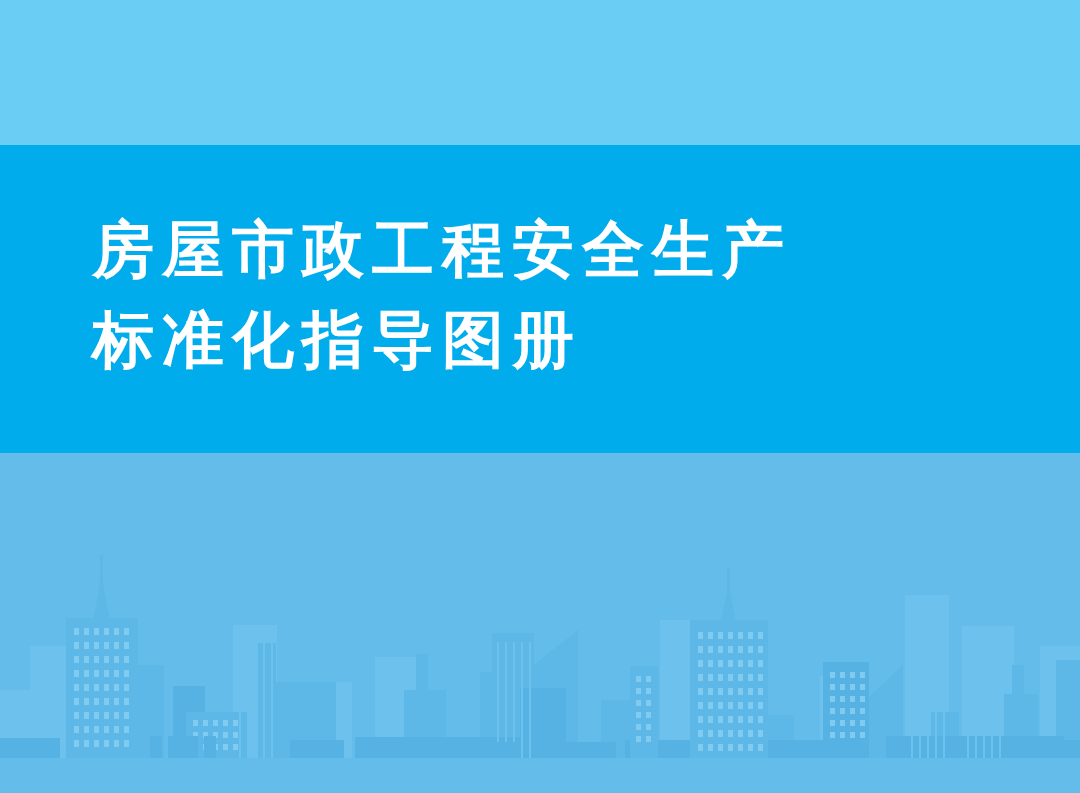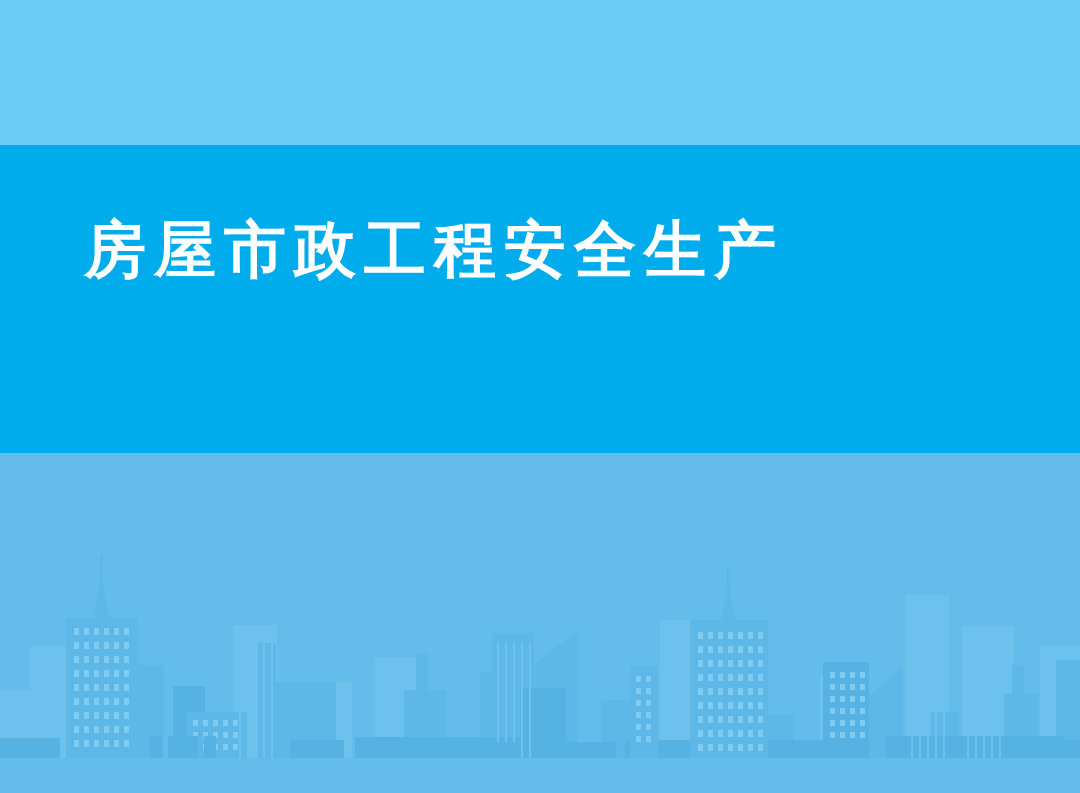--- a/index.html
+++ b/index.html
@@ -45,21 +45,21 @@
     bottom: 0;
     width: 1080px;
     height: 343px;
     pointer-events: none;
   }
   #skyline svg { display: block; width: 1080px; height: 343px; }
 
   
   #title-block {
     position: absolute;
-    left: 84px;
+    left: 92px;
     top: 206px;
     width: 860px;
   }
   .title-line {
     color: #ffffff;
     font-size: 62px;
     font-weight: bold;
     line-height: 90px;
     letter-spacing: 8px;
     white-space: nowrap;
@@ -384,15 +384,16 @@
         <rect x="290" y="290" width="54" height="18"></rect>
         <rect x="446" y="292" width="70" height="16"></rect>
         <rect x="560" y="292" width="56" height="16"></rect>
         <rect x="1034" y="290" width="46" height="18"></rect>
       </g>
     </svg>
   </div>
 
   <div id="title-block">
     <div class="title-line">房屋市政工程安全生产</div>
+    <div class="title-line">标准化指导图册</div>
   </div>
 
 </div>
 
 </body></html>

